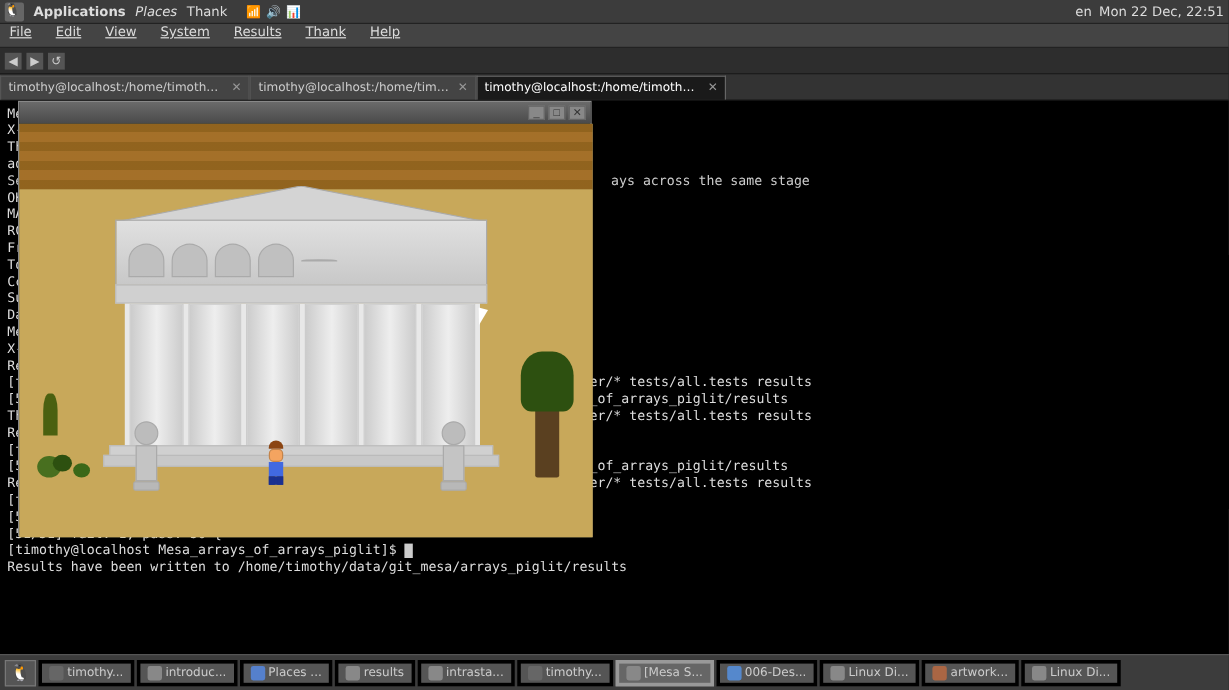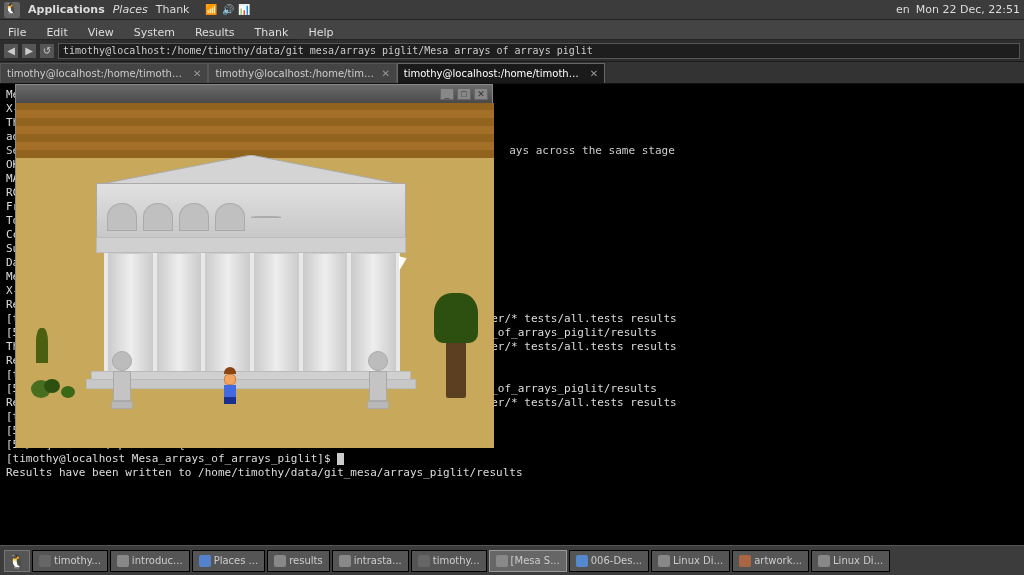--- a/index.html
+++ b/index.html
@@ -45,24 +45,25 @@
       color: #ddd;
       font-size: 11px;
     }
 
     
     #app-menu-bar {
       width: 100%;
       height: 20px;
       background: #444;
       display: flex;
-      align-items: flex-end;
+      align-items: flex-start;
       padding: 0 4px;
       gap: 12px;
       border-bottom: 1px solid #222;
+      text-decoration: underline;
     }
     .menu-item {
       color: #ddd;
       font-size: 11px;
       cursor: pointer;
       padding: 0 4px;
     }
 
     
     #address-bar {
@@ -238,21 +239,21 @@
       border: 1px solid #777;
       display: flex;
       align-items: center;
       justify-content: center;
       cursor: pointer;
     }
     .taskbar-item {
       height: 22px;
       padding: 0 6px;
       background: #555;
-      border: 1px solid #000000;
+      border: 3px solid #000000;
       color: #ccc;
       font-size: 10px;
       display: flex;
       align-items: center;
       gap: 3px;
       cursor: pointer;
       max-width: 90px;
       overflow: hidden;
       white-space: nowrap;
       text-overflow: ellipsis;
@@ -297,21 +298,20 @@
   <span class="menu-item">System</span>
   <span class="menu-item">Results</span>
   <span class="menu-item">Thank</span>
   <span class="menu-item">Help</span>
 </div>
 
 <div id="address-bar">
   <button class="nav-btn">◀</button>
   <button class="nav-btn">▶</button>
   <button class="nav-btn">↺</button>
-  <input type="text" style="font-family: monospace; font-size: 10px; flex: 1 1 0%; background: rgb(30, 30, 30); border: 1px solid rgb(85, 85, 85); color: rgb(204, 204, 204); padding: 1px 4px; height: 16px;" value="timothy@localhost:/home/timothy/data/git_mesa/arrays_piglit/Mesa_arrays_of_arrays_piglit">
 </div>
 
 <div id="tabs-bar">
   <div class="tab">
     <span style="max-width:180px; overflow:hidden; text-overflow:ellipsis; white-space:nowrap;">timothy@localhost:/home/timothy/data/git_mesa/arrays_piglit/...</span>
     <span class="tab-close">✕</span>
   </div>
   <div class="tab">
     <span style="max-width:160px; overflow:hidden; text-overflow:ellipsis; white-space:nowrap;">timothy@localhost:/home/timothy/data/git_mesa/mesa_tmp</span>
     <span class="tab-close">✕</span>

